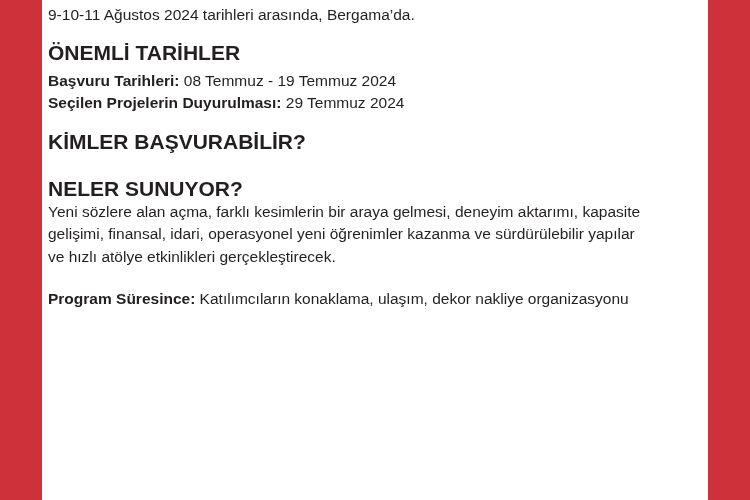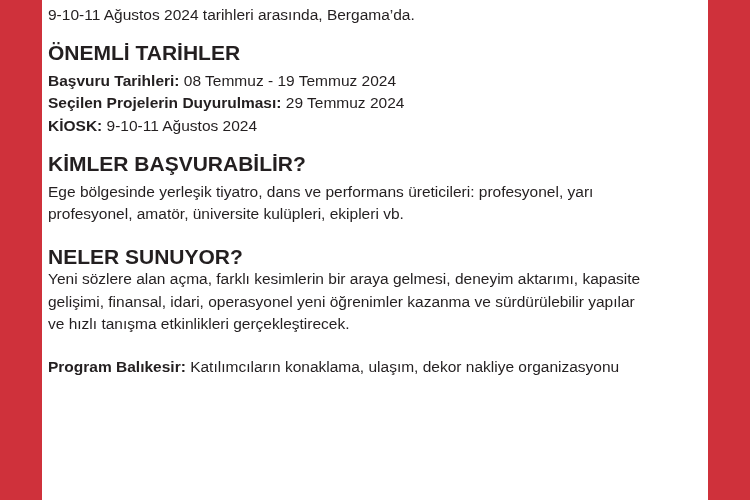--- a/index.html
+++ b/index.html
@@ -67,50 +67,43 @@
 
       <section>
         <p class="heading">ÖNEMLİ TARİHLER</p>
         <div class="gap-sm"></div>
         <p class="para">
           <b>Başvuru Tarihleri:</b><span> 08 Temmuz - 19 Temmuz 2024</span>
         </p>
         <p class="para">
           <b>Seçilen Projelerin Duyurulması:</b><span> 29 Temmuz 2024</span>
         </p>
-        <p class="para">
-          <b>KİOSK:</b><span> 9-10-11 Ağustos 2024</span>
-        </p>
       </section>
 
       <div class="gap"></div>
 
       <section>
         <p class="heading">KİMLER BAŞVURABİLİR?</p>
         <div class="gap-sm"></div>
-        <p class="para">
-          <span class="line">Ege bölgesinde yerleşik tiyatro, dans ve performans üreticileri: profesyonel, yarı</span>
-          <span class="line">profesyonel, amatör, üniversite kulüpleri, ekipleri vb.</span>
-        </p>
       </section>
 
       <div class="gap-lg"></div>
 
       <section>
         <p class="heading">NELER SUNUYOR?</p>
         <p class="para">
           <span class="line">Yeni sözlere alan açma, farklı kesimlerin bir araya gelmesi, deneyim aktarımı, kapasite</span>
           <span class="line">gelişimi, finansal, idari, operasyonel yeni öğrenimler kazanma ve sürdürülebilir yapılar</span>
-          <span class="line">ve hızlı tanışma etkinlikleri gerçekleştirecek.</span>
+          <span class="line">ve hızlı atölye etkinlikleri gerçekleştirecek.</span>
         </p>
       </section>
 
       <div class="gap-lg"></div>
 
       <section>
         <p class="para">
-          <b>Program Balıkesir:</b><span> Katılımcıların konaklama, ulaşım, dekor nakliye organizasyonu</span>
+          <b>Program Süresince:</b><span> Katılımcıların konaklama, ulaşım, dekor nakliye organizasyonu</span>
         </p>
       </section>
 
     </div>
   </div>
 </div>
 
 </body></html>

